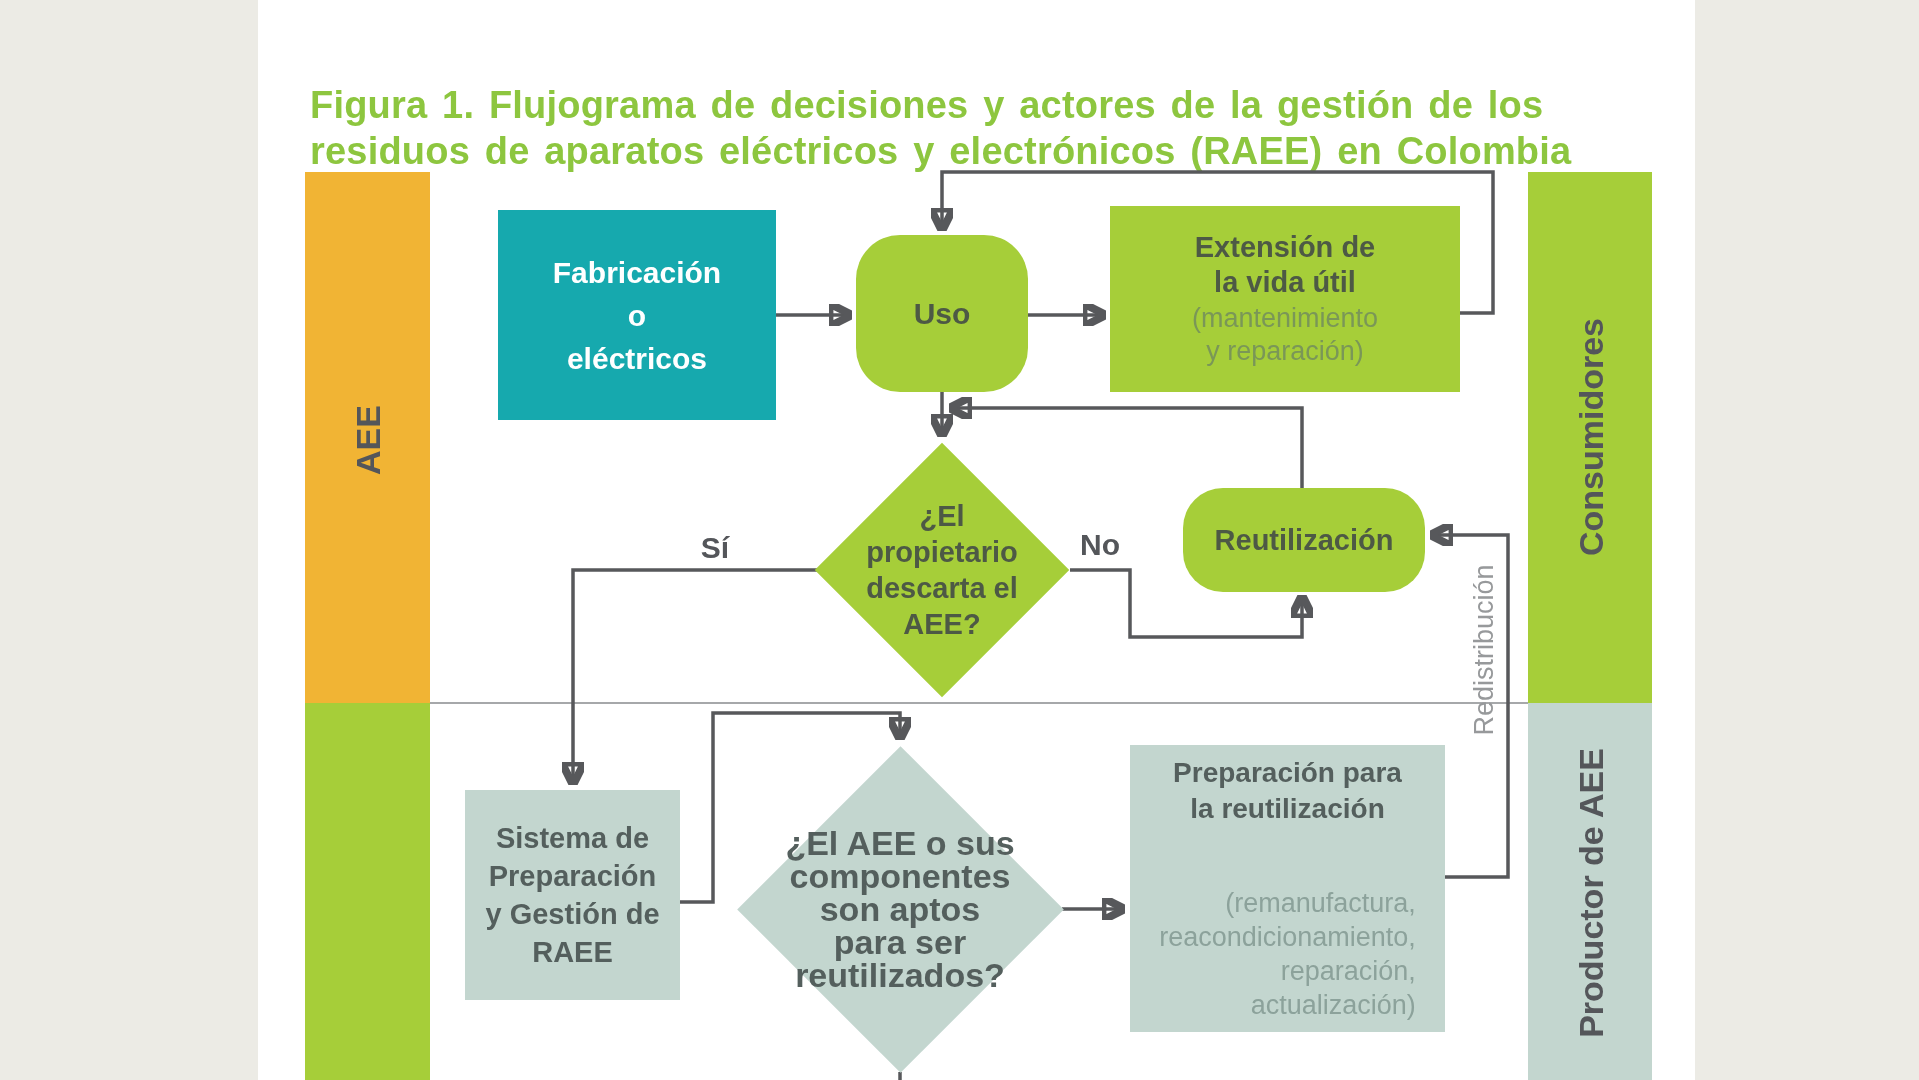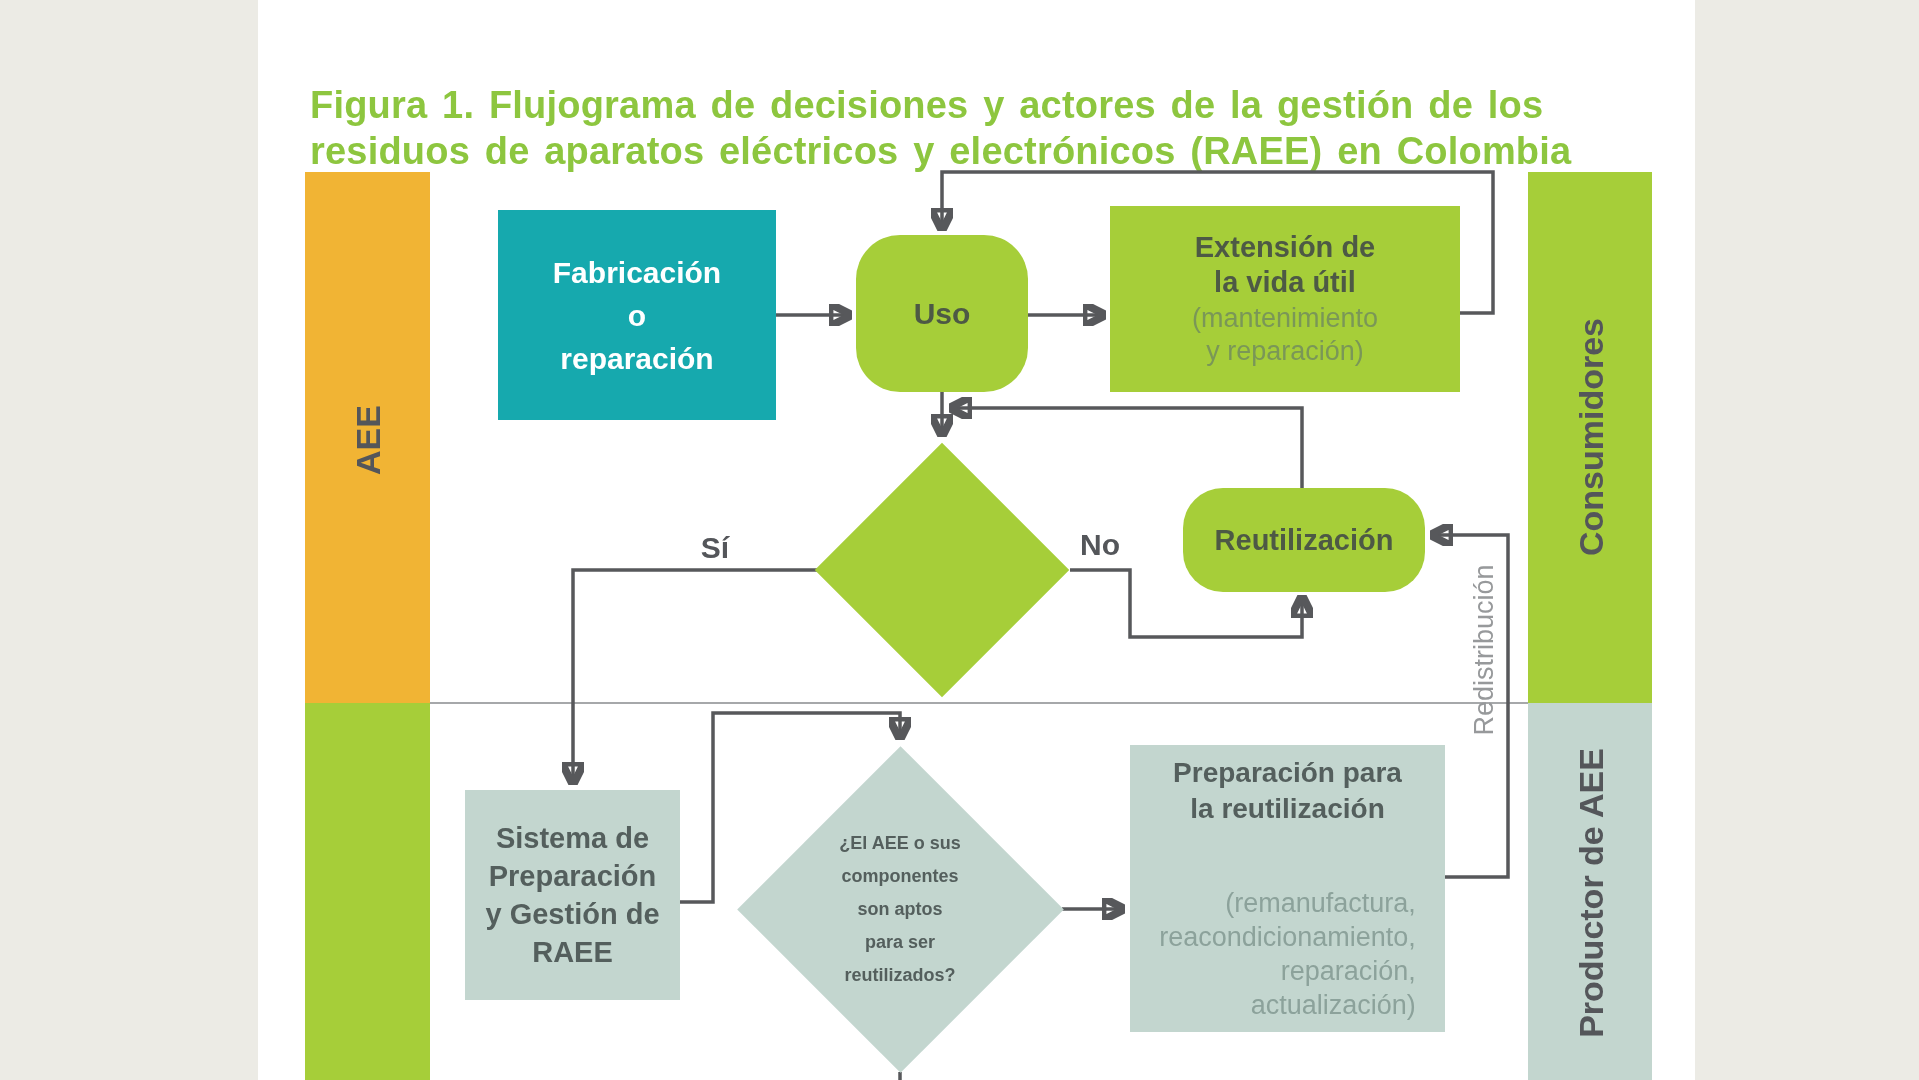--- a/index.html
+++ b/index.html
@@ -34,21 +34,21 @@
   .diamond{background:var(--c-green);transform:rotate(45deg);}
   .d1{left:852px;top:480px;width:180px;height:180px;}
   .d1text{left:812px;top:462px;width:260px;height:216px;color:var(--c-text_on_green);
           font-weight:bold;font-size:29px;line-height:36px;}
   .reu{left:1183px;top:488px;width:242px;height:104px;background:var(--c-green);
        border-radius:40px;color:var(--c-text_on_green);font-weight:bold;font-size:29px;}
   .sis{left:465px;top:790px;width:215px;height:210px;background:var(--c-sage);
        color:var(--c-text_sage);font-weight:bold;font-size:29px;line-height:38px;}
   .d2{left:785px;top:794px;width:231px;height:231px;background:var(--c-sage);}
   .d2text{left:758px;top:800px;width:284px;height:218px;color:var(--c-text_sage);
-          font-weight:bold;font-size:18px;line-height:33px;}
+          font-weight:bold;font-size:34px;line-height:33px;}
   .prep{left:1130px;top:745px;width:315px;height:287px;background:var(--c-sage);gap:40px;}
   .prep .t1{color:var(--c-text_sage);font-weight:bold;font-size:28px;line-height:36px;}
   .prep .t2{color:var(--c-text_sub_sage);font-size:27px;line-height:34px;margin-top:19px;text-align:right;}
   .edge-label{color:var(--c-text_label);font-weight:bold;font-size:30px;transform:translate(-50%,-50%);}
   .reu-directa{left:1063px;top:648px;color:var(--c-text_gray);font-size:29px;}
   .redistribucion{color:var(--c-text_lightgray);font-size:27px;white-space:nowrap;
                   transform:translate(-50%,-50%) rotate(-90deg);}
   svg.wires{left:0;top:0;pointer-events:none;}
   svg.wires path{stroke:var(--c-line_gray);stroke-width:3.5;fill:none;}
 </style>
@@ -90,31 +90,35 @@
     <path d="M817 570 L573 570 L573 782" marker-end="url(#ah)"></path>
     <path d="M1070 570 L1130 570 L1130 637 L1302 637 L1302 598" marker-end="url(#ah)"></path>
     <path d="M680 902 L713 902 L713 713 L900 713 L900 737" marker-end="url(#ah)"></path>
     <path d="M1062 909 L1122 909" marker-end="url(#ah)"></path>
     <path d="M1445 877 L1508 877 L1508 535 L1433 535" marker-end="url(#ah)"></path>
     <path d="M900 1072 L900 1080"></path>
   </svg>
 
   <div class="abs node fab ml">Fabricación
 o
-reparación</div>
+eléctricos</div>
   <div class="abs node ext">
     <div class="t1 ml">Extensión de
 la vida útil</div>
     <div class="t2 ml">(mantenimiento
 y reparación)</div>
   </div>
 
   <div class="abs node uso">Uso</div>
 
   <div class="abs diamond d1"></div>
+  <div class="abs node d1text ml">¿El
+propietario
+descarta el
+AEE?</div>
 
   <div class="abs node reu">Reutilización</div>
 
   <div class="abs node sis ml">Sistema de
 Preparación
 y Gestión de
 RAEE</div>
 
   <div class="abs diamond d2"></div>
   <div class="abs node d2text ml">¿El AEE o sus

